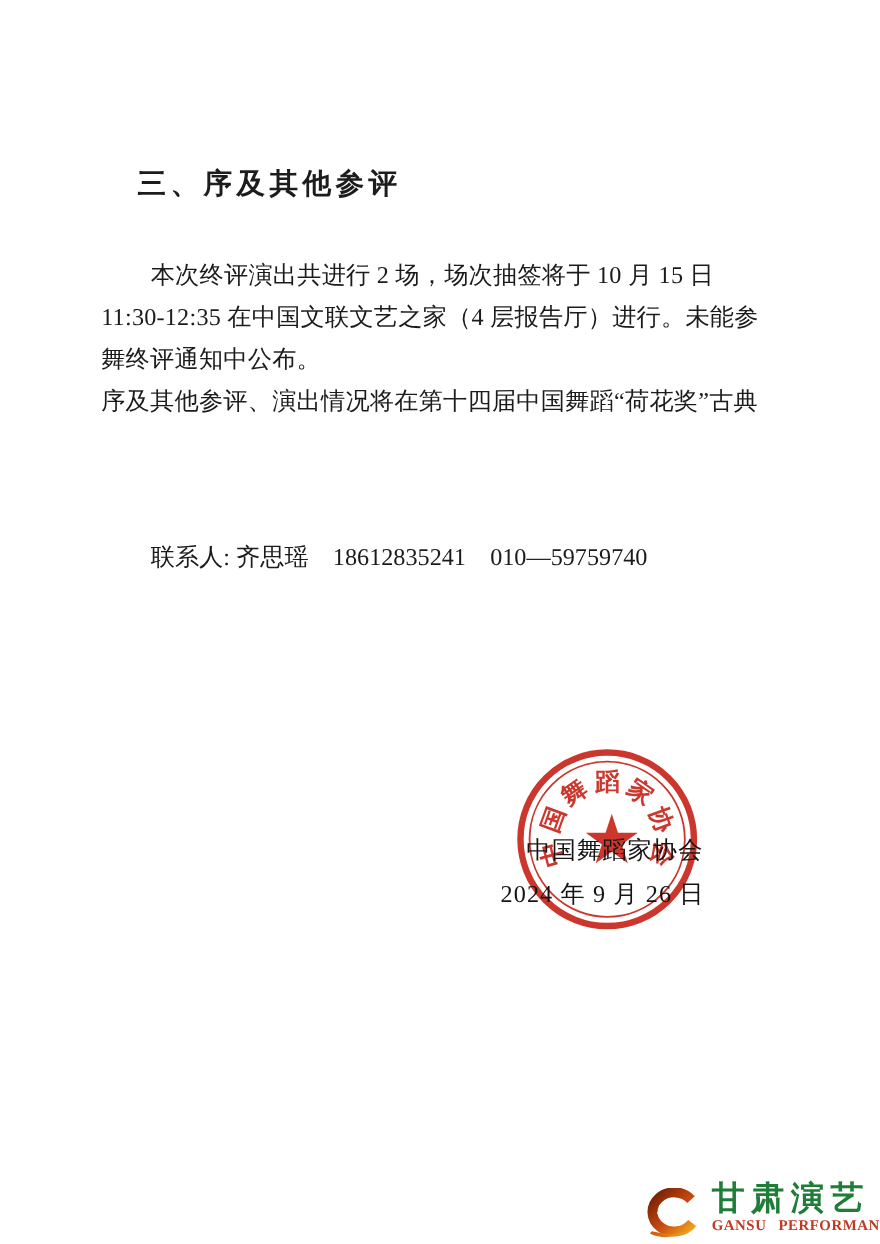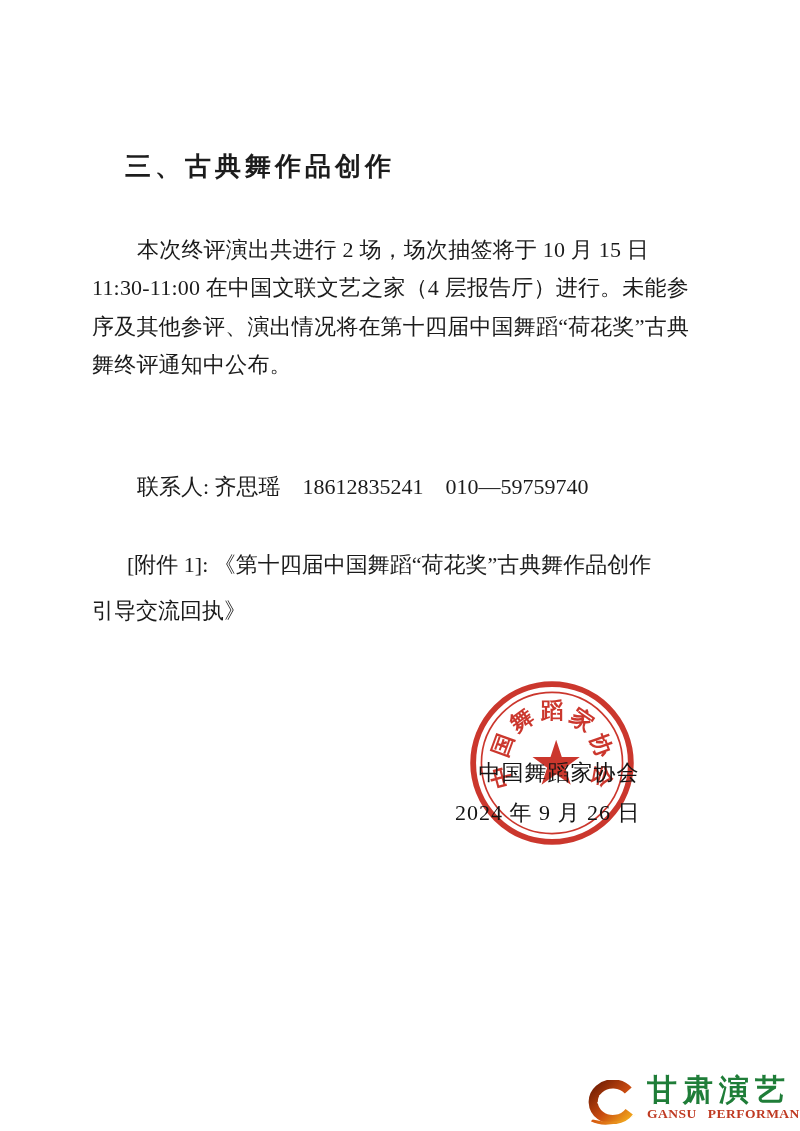--- a/index.html
+++ b/index.html
@@ -17,21 +17,21 @@
     font-weight:bold;font-size:26px;letter-spacing:4px;color:#1c1c1c;
     white-space:nowrap;
   }
   .para{
     position:absolute;left:92px;top:231px;width:616px;
     font-size:22px;line-height:38.4px;letter-spacing:0.2px;
   }
   .para .line{white-space:nowrap;font-family:Liberation Serif, serif;}
   .para .line.indent{padding-left:45px;}
   .contact{
-    position:absolute;left:92px;top:468px;width:616px;
+    position:absolute;left:92px;top:488px;width:616px;
     font-size:22px;line-height:38px;
     padding-left:45px;white-space:pre;
   }
   .attachment{
     position:absolute;left:92px;top:542px;width:616px;
     font-size:22px;line-height:46px;
   }
   .attachment .line{white-space:nowrap;}
   .attachment .line.indent{padding-left:35px;}
 
@@ -72,35 +72,31 @@
     font-family:"Liberation Serif","DejaVu Serif",serif;
     font-weight:bold;font-size:13.5px;line-height:16px;
     letter-spacing:0.5px;word-spacing:7px;color:#bf3a22;white-space:nowrap;
   }
 </style>
 </head>
 <body>
 
 <div class="page">
 
-  <div class="heading">三、古典舞作品创作</div>
+  <div class="heading">三、序及其他参评</div>
 
   <div class="para">
     <div class="line indent">本次终评演出共进行 2 场，场次抽签将于 10 月 15 日</div>
-    <div class="line">11:30-11:00 在中国文联文艺之家（4 层报告厅）进行。未能参</div>
+    <div class="line">11:30-12:35 在中国文联文艺之家（4 层报告厅）进行。未能参</div>
+    <div class="line">舞终评通知中公布。</div>
     <div class="line">序及其他参评、演出情况将在第十四届中国舞蹈“荷花奖”古典</div>
-    <div class="line">舞终评通知中公布。</div>
   </div>
 
   <div class="contact">联系人: 齐思瑶    18612835241    010—59759740</div>
 
-  <div class="attachment">
-    <div class="line indent">[附件 1]: 《第十四届中国舞蹈“荷花奖”古典舞作品创作</div>
-    <div class="line">引导交流回执》</div>
-  </div>
 
   <div class="seal">
     <svg viewBox="0 0 200 200">
       <circle cx="100" cy="100" r="95" fill="none" stroke="#c8281e" stroke-width="7"></circle>
       <circle cx="100" cy="100" r="85" fill="none" stroke="#c8281e" stroke-width="2"></circle>
       <g transform="translate(5,2)">
         <polygon fill="#c8281e" points="100,70 106.8,90.7 128.5,90.7 110.9,103.6 117.6,124.3 100,111.5 82.4,124.3 89.1,103.6 71.5,90.7 93.2,90.7"></polygon>
       </g>
       <g fill="#c8281e" font-size="27" text-anchor="middle">
         <text x="100" y="46" transform="rotate(-105 100 100)">中</text>

